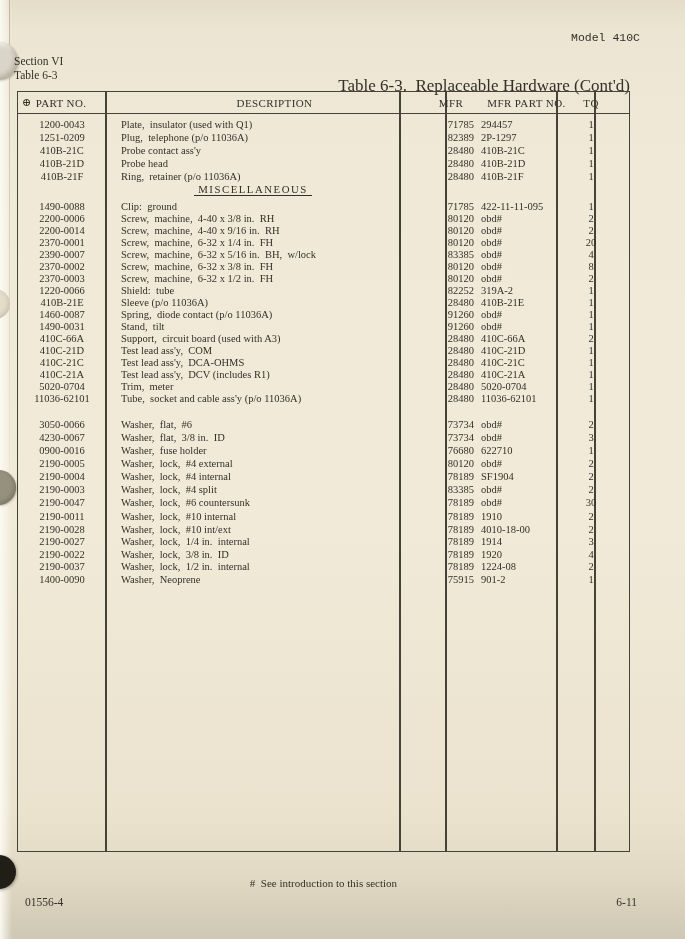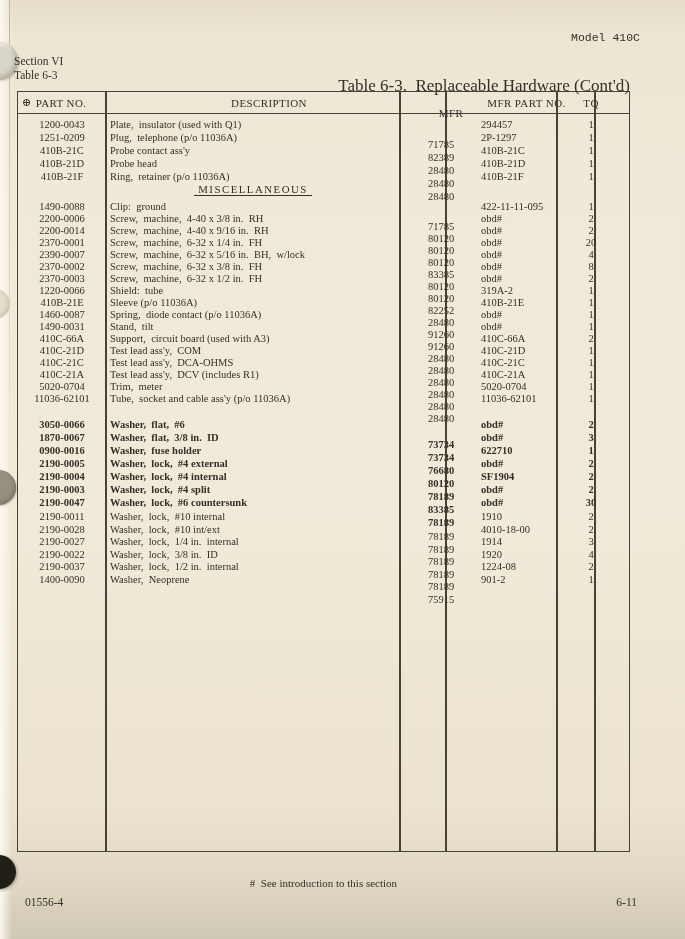--- a/index.html
+++ b/index.html
@@ -52,26 +52,26 @@
     display:flex;align-items:center;font-size:11px;
   }
   .thead .cell{display:flex;align-items:center;justify-content:center;letter-spacing:.4px;}
   .thead .c1{justify-content:flex-start;padding-left:4px;}
   .part-symbol{font-size:11px;margin-right:4px;line-height:1;}
 
   .tbody{position:absolute;left:0;right:0;top:22px;bottom:0;padding-top:4px;font-size:10.5px;}
   .row{display:flex;}
   .g-a .row{height:13px;line-height:13px;}
   .g-b .row{height:12px;line-height:12px;}
-  .g-c .row{height:13px;line-height:13px;font-weight:bold;}
+  .g-c .row{height:13px;line-height:13px;}
   .g-d .row{height:12.5px;line-height:12.5px;}
   .cell{display:block;box-sizing:border-box;white-space:pre;overflow:visible;}
   .c1{width:88px;text-align:center;}
-  .c2{width:322px;text-align:left;padding-left:4px;}
-  .c3{width:46px;text-align:left;margin-top:20px;}
+  .c2{width:322px;text-align:left;padding-left:15px;}
+  .c3{width:46px;text-align:right;}
   .c4{width:98px;text-align:left;padding-left:7px;}
   .c5{width:38px;text-align:center;}
   .c6{flex:1;}
 
   .section-heading{height:13px;line-height:12px;margin-left:88px;width:294px;text-align:center;}
   .section-heading span{letter-spacing:1.5px;border-bottom:1px solid #33302a;padding:0 4px 0 4px;font-size:10.8px;}
   .spacer-0{height:5px;}
   .spacer-1{height:13px;}
   .spacer-2{height:2px;}
 
@@ -308,21 +308,21 @@
       <div class="rowgroup g-c">
           <div class="row">
             <span class="cell c1">3050-0066</span>
             <span class="cell c2">Washer,  flat,  #6</span>
             <span class="cell c3">73734</span>
             <span class="cell c4">obd#</span>
             <span class="cell c5">2</span>
             <span class="cell c6"></span>
           </div>
           <div class="row">
-            <span class="cell c1">1870-0067</span>
+            <span class="cell c1">4230-0067</span>
             <span class="cell c2">Washer,  flat,  3/8 in.  ID</span>
             <span class="cell c3">73734</span>
             <span class="cell c4">obd#</span>
             <span class="cell c5">3</span>
             <span class="cell c6"></span>
           </div>
           <div class="row">
             <span class="cell c1">0900-0016</span>
             <span class="cell c2">Washer,  fuse holder</span>
             <span class="cell c3">76680</span>

